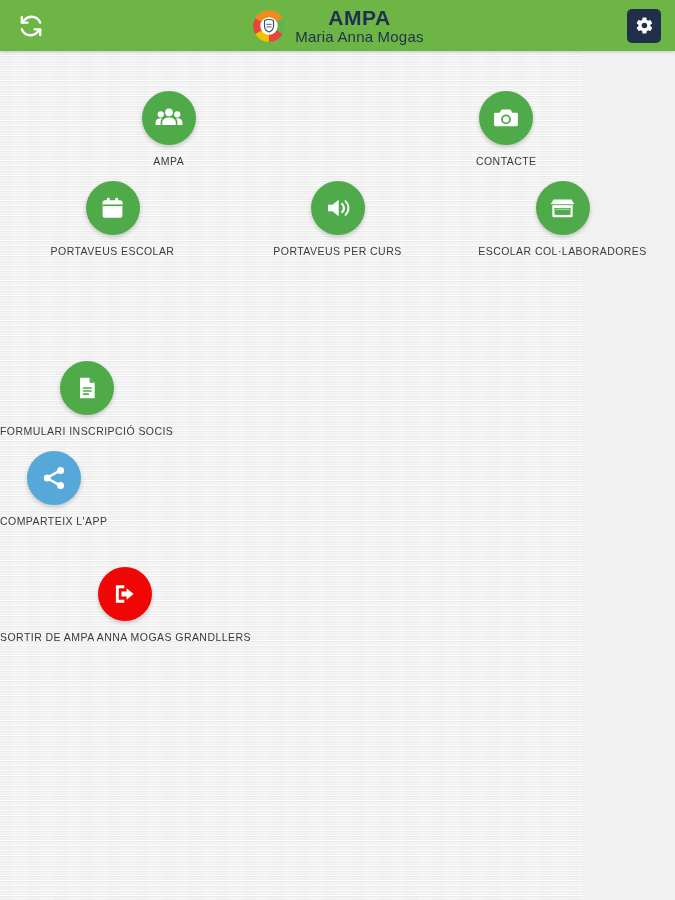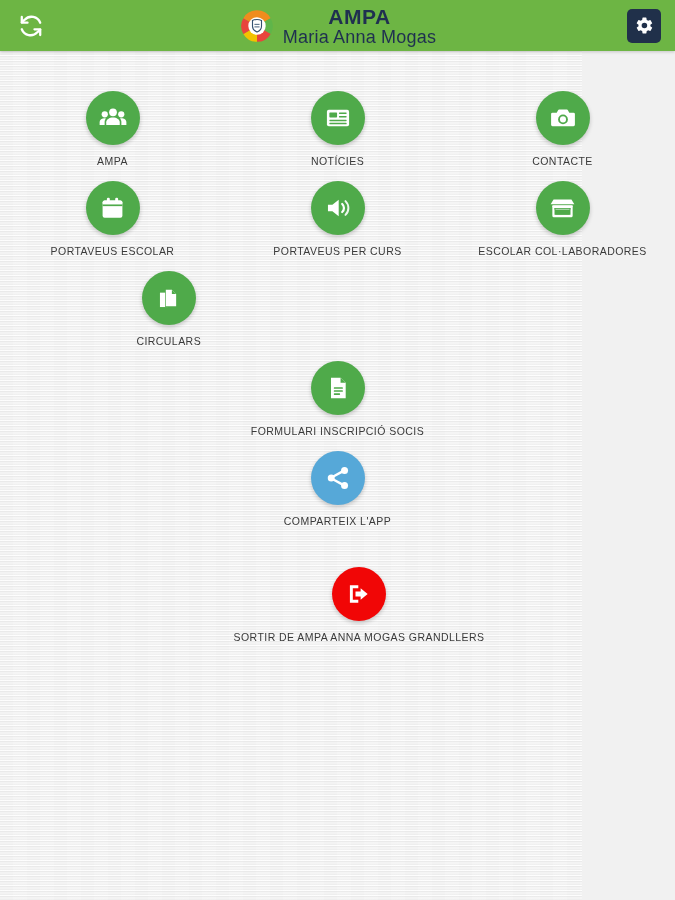--- a/index.html
+++ b/index.html
@@ -107,21 +107,21 @@
     align-items: center;
     line-height: 1;
   }
   .brand-title {
     font-size: 21px;
     font-weight: bold;
     color: #1f3050;
     letter-spacing: 0.5px;
   }
   .brand-sub {
-    font-size: 18px;
+    font-size: 15px;
     font-weight: normal;
     color: #1f3050;
     margin-top: 1px;
     letter-spacing: 0.2px;
   }
 
   
   .grid {
     position: absolute;
     top: 51px; left: 0;
@@ -168,21 +168,21 @@
   .label {
     margin-top: 10px;
     font-size: 10.5px;
     color: #3a3a3a;
     letter-spacing: 0.45px;
     text-align: center;
     white-space: nowrap;
   }
 
   
-  .row.single { justify-content: center; }
+  .row.single { justify-content: flex-start; }
   .row.single .cell { flex: 0 0 auto; }
 </style>
 </head>
 <body>
 
 <div id="app">
 
   <div class="header">
 
     <div class="hdr-btn refresh-btn">
@@ -245,37 +245,20 @@
                 <path d="M12 11.6c-3 0-5.4 1.7-5.4 3.8v2.2h10.8v-2.2c0-2.1-2.4-3.8-5.4-3.8z"></path>
                 <path d="M5.4 12.2c-2.3 0-4.1 1.3-4.1 2.9v2.5h4V15c0-1 .4-2 1.1-2.7a6 6 0 0 0-1-.1z"></path>
                 <path d="M18.6 12.2c-.35 0-.7.04-1 .1.7.7 1.1 1.7 1.1 2.7v2.6h4v-2.5c0-1.6-1.8-2.9-4.1-2.9z"></path>
               </svg>
             </span>
           </div>
           <div class="label">AMPA</div>
         </div>
       </div>
 
-      <div class="cell">
-        <div class="tile">
-          <div class="circle">
-            <span>
-              <svg width="28" height="28" viewBox="0 0 24 24">
-                <rect x="2.5" y="5" width="19" height="14" rx="1.6" fill="#ffffff"></rect>
-                <rect x="4.6" y="7.2" width="6.6" height="4.4" rx="0.6" fill="#4faa4a"></rect>
-                <rect x="12.8" y="7.2" width="6.6" height="1.3" rx="0.5" fill="#4faa4a"></rect>
-                <rect x="12.8" y="10.2" width="6.6" height="1.3" rx="0.5" fill="#4faa4a"></rect>
-                <rect x="4.6" y="13.4" width="14.8" height="1.3" rx="0.5" fill="#4faa4a"></rect>
-                <rect x="4.6" y="16.1" width="14.8" height="1.3" rx="0.5" fill="#4faa4a"></rect>
-              </svg>
-            </span>
-          </div>
-          <div class="label">NOTÍCIES</div>
-        </div>
-      </div>
 
       <div class="cell">
         <div class="tile">
           <div class="circle">
             <span>
               <svg width="28" height="28" viewBox="0 0 24 24">
                 <path d="M21 7.4h-3.6l-1.2-2.1a1 1 0 0 0-.86-.5H8.66a1 1 0 0 0-.86.5L6.6 7.4H3a1.2 1.2 0 0 0-1.2 1.2v9.2A1.2 1.2 0 0 0 3 19h18a1.2 1.2 0 0 0 1.2-1.2V8.6A1.2 1.2 0 0 0 21 7.4z" fill="#ffffff"></path>
                 <circle cx="12" cy="13.2" r="4.2" fill="#4faa4a"></circle>
                 <circle cx="12" cy="13.2" r="2.6" fill="#ffffff"></circle>
               </svg>
@@ -338,35 +321,20 @@
             </span>
           </div>
           <div class="label">ESCOLAR COL·LABORADORES</div>
         </div>
       </div>
 
     </div>
 
     <div class="row">
 
-      <div class="cell">
-        <div class="tile">
-          <div class="circle">
-            <span>
-              <svg width="27" height="27" viewBox="0 0 24 24">
-                <path d="M4.4 6.8h7.2v12.8H4.4z" fill="#ffffff"></path>
-                <path d="M9 3.4h6.4l4.2 4.2v12.0H9z" fill="#4faa4a"></path>
-                <path d="M9.6 4.2h5.4l3.8 3.8v10.8H9.6z" fill="#ffffff"></path>
-                <path d="M15.0 4.2l3.8 3.8h-3.8z" fill="#4faa4a"></path>
-              </svg>
-            </span>
-          </div>
-          <div class="label">CIRCULARS</div>
-        </div>
-      </div>
 
       <div class="cell empty">
         <div class="tile">
           <div class="circle"></div>
           <div class="label"></div>
         </div>
       </div>
 
 
     </div>
@@ -402,21 +370,21 @@
                 <path d="M8.0 10.7 15.6 6.6" stroke="#ffffff" stroke-width="2.1" stroke-linecap="round"></path>
                 <path d="M8.0 13.3 15.6 17.4" stroke="#ffffff" stroke-width="2.1" stroke-linecap="round"></path>
               </svg>
             </span>
           </div>
           <div class="label">COMPARTEIX L'APP</div>
         </div>
       </div>
     </div>
 
-    <div class="row single" style="margin-top:26px;padding-left:43px;">
+    <div class="row single" style="margin-top:26px;">
       <div class="cell">
         <div class="tile">
           <div class="circle red">
             <span>
               <svg width="28" height="28" viewBox="0 0 24 24" fill="#ffffff">
                 <path d="M4.2 4.6h7.2v2.5H6.7v9.8h4.7v2.5H4.2z"></path>
                 <path d="M13.4 7.0v2.9H9.0v4.2h4.4v2.9l6.0-5.0z"></path>
               </svg>
             </span>
           </div>

